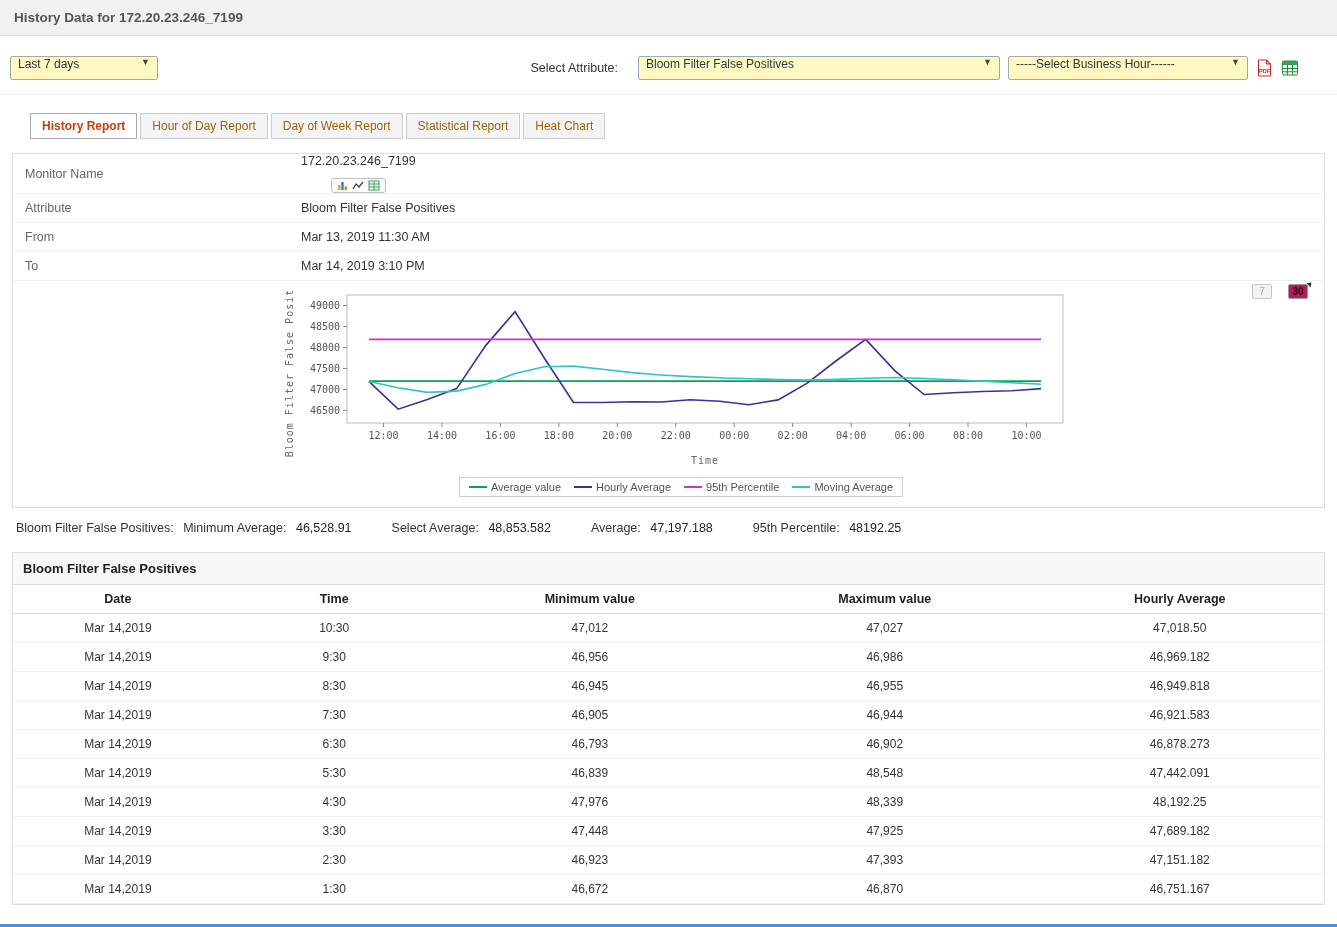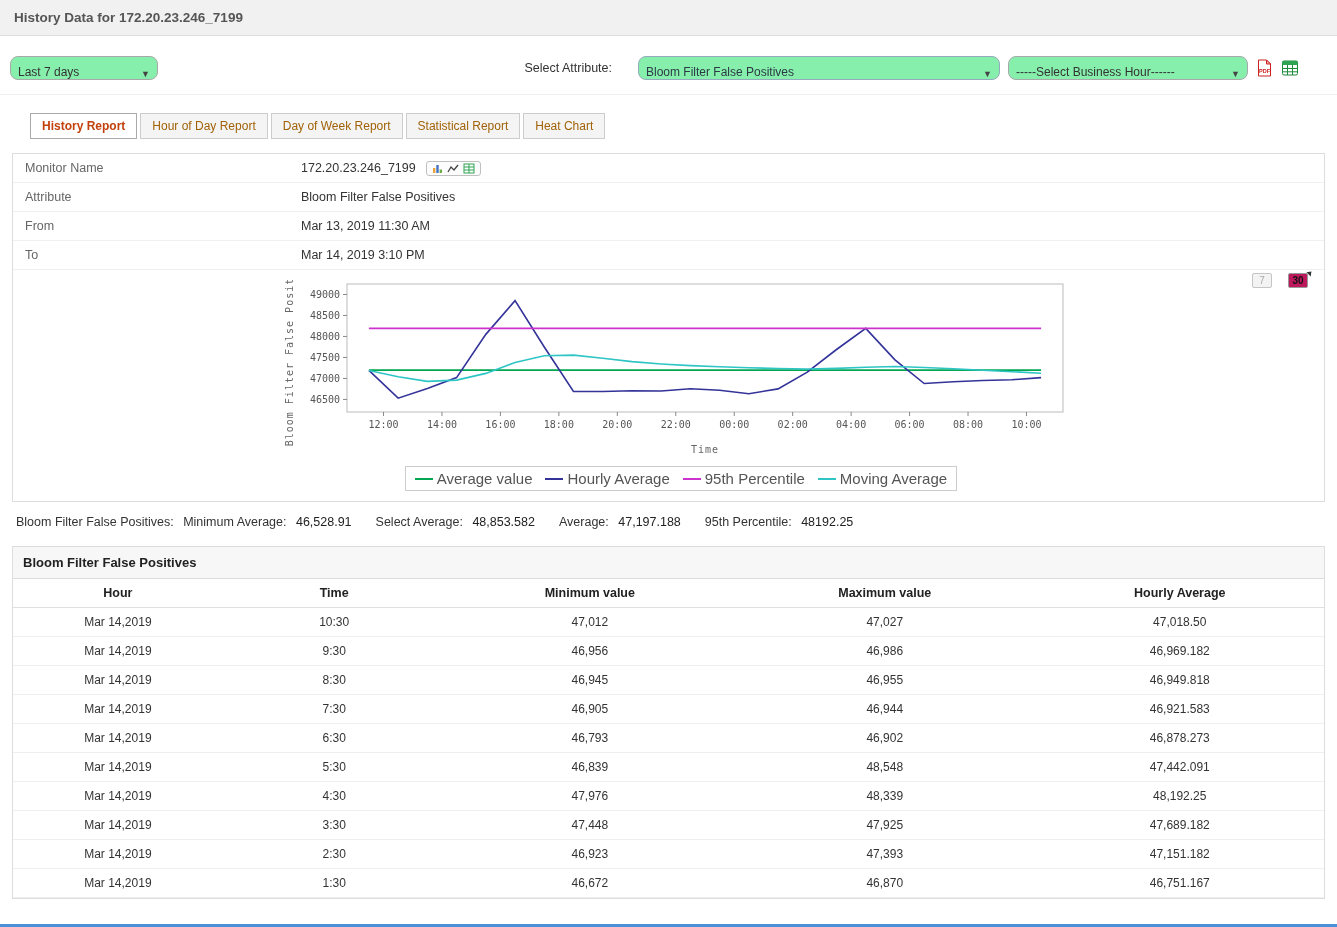--- a/index.html
+++ b/index.html
@@ -10,24 +10,24 @@
   .top-header {
     height: 36px; background: #f1f1f1; border-bottom: 1px solid #ddd;
     display: flex; align-items: center; padding: 16px 14px;
     font-size: 13.5px; font-weight: bold; color: #555;
   }
   .toolbar {
     display: flex; align-items: center; justify-content: space-between;
     padding: 20px 14px 14px 10px; border-bottom: 1px solid #f0f0f0;
   }
   .toolbar-right { display: flex; align-items: center; gap: 8px; padding-right: 24px; }
-  .select-label { font-size: 12.5px; color: #333; margin-right: 18px; }
+  .select-label { font-size: 12.5px; color: #333; margin-right: 12px; }
   .fake-select {
-    height: 24px; border: 1px solid #a8a8a8; border-radius: 8px; background: #86efac;
-    display: flex; align-items: flex-end; justify-content: space-between;
+    height: 24px; border: 1px solid #a8a8a8; border-radius: 2px; background: #fef9c3;
+    display: flex; align-items: flex-start; justify-content: space-between;
     font-size: 12px; color: #333; padding: 0 7px; cursor: pointer;
   }
   .fake-select .caret { font-size: 9px; color: #444; margin-left: 8px; }
   .select-period { width: 148px; }
   .select-attribute { width: 362px; border-color: #93aabc; color: #2b3a45; }
   .select-bh { width: 240px; }
   .export-icon { display: block; cursor: pointer; }
 
   .tabs { display: flex; gap: 3px; margin: 18px 0 0 30px; }
   .tab {
@@ -36,21 +36,21 @@
   }
   .tab.active { background: #fff; font-weight: bold; color: #c2410c; border-color: #aaa; }
 
   .panel { margin: 14px 12px 0; border: 1px solid #ddd; background: #fff; }
   .panel-header {
     background: #f7f7f7; border-bottom: 1px solid #ddd; padding: 8px 10px;
     font-size: 13px; font-weight: bold; color: #222;
   }
   .info-row { display: flex; border-bottom: 1px solid #f0f0f0; align-items: center; min-height: 28px; }
   .info-label { width: 288px; padding: 7px 10px 7px 12px; font-size: 12.5px; color: #666; flex-shrink: 0; }
-  .info-value { font-size: 12.5px; color: #333; display: flex; align-items: center; gap: 10px; }
+  .info-value { font-size: 12.5px; color: #333; display: flex; align-items: center; gap: 10px; flex-direction: column; }
   .mini-icons {
     display: inline-flex; align-items: center; gap: 4px; border: 1px solid #c0c0c0;
     border-radius: 3px; padding: 1px 5px; background: #fcfcfc; cursor: pointer;
   }
 
   .chart-zone { position: relative; padding: 10px 0 10px; }
   .range-buttons { position: absolute; top: 3px; right: 16px; display: flex; gap: 16px; }
   .range-btn {
     min-width: 20px; height: 15px; font-size: 10px; line-height: 13px; text-align: center;
     border: 1px solid #c5c5c5; background: #f3f3f3; color: #aaa; border-radius: 2px;
@@ -62,24 +62,24 @@
     border-left: 4px solid #333; border-top: 3px solid transparent; border-bottom: 3px solid transparent;
     transform: rotate(-45deg);
   }
   .chart-wrap { margin-left: 268px; width: 800px; }
   .tick { font: 10px "DejaVu Sans Mono", monospace; fill: #555; }
   .axlabel { font: 10px "DejaVu Sans Mono", monospace; fill: #666; letter-spacing: 1px; }
   .legend-box {
     display: flex; gap: 13px; border: 1px solid #ccc; background: #fff;
     padding: 3px 9px; width: fit-content; margin: 4px auto 0;
   }
-  .legend-item { display: flex; align-items: center; gap: 4px; font-size: 15px; color: #555; }
+  .legend-item { display: flex; align-items: center; gap: 4px; font-size: 11px; color: #555; }
   .legend-swatch { width: 18px; height: 0; border-top: 2px solid; display: inline-block; }
 
-  .stats-row { display: flex; align-items: center; gap: 24px; padding: 13px 16px 17px; font-size: 12.5px; color: #333; }
+  .stats-row { display: flex; align-items: center; gap: 40px; padding: 13px 16px 17px; font-size: 12.5px; color: #333; }
   .stat-item { white-space: nowrap; }
   .stat-prefix { margin-right: 6px; }
   .stat-value { margin-left: 6px; color: #222; }
 
   .data-table { width: 100%; border-collapse: collapse; }
   .data-table th {
     padding: 7px 6px; font-size: 12.5px; color: #222; font-weight: bold;
     border-bottom: 1px solid #e0e0e0; text-align: center;
   }
   .data-table td {
@@ -269,21 +269,21 @@
   <table class="data-table">
     <colgroup>
       <col style="width:16%">
         <col style="width:17%">
         <col style="width:22%">
         <col style="width:23%">
         <col style="width:22%">
     </colgroup>
     <thead>
       <tr>
-        <th>Hour</th>
+        <th>Date</th>
         <th>Time</th>
         <th>Minimum value</th>
         <th>Maximum value</th>
         <th>Hourly Average</th>
       </tr>
     </thead>
     <tbody>
         <tr>
           <td>Mar 14,2019</td>
           <td>10:30</td>

